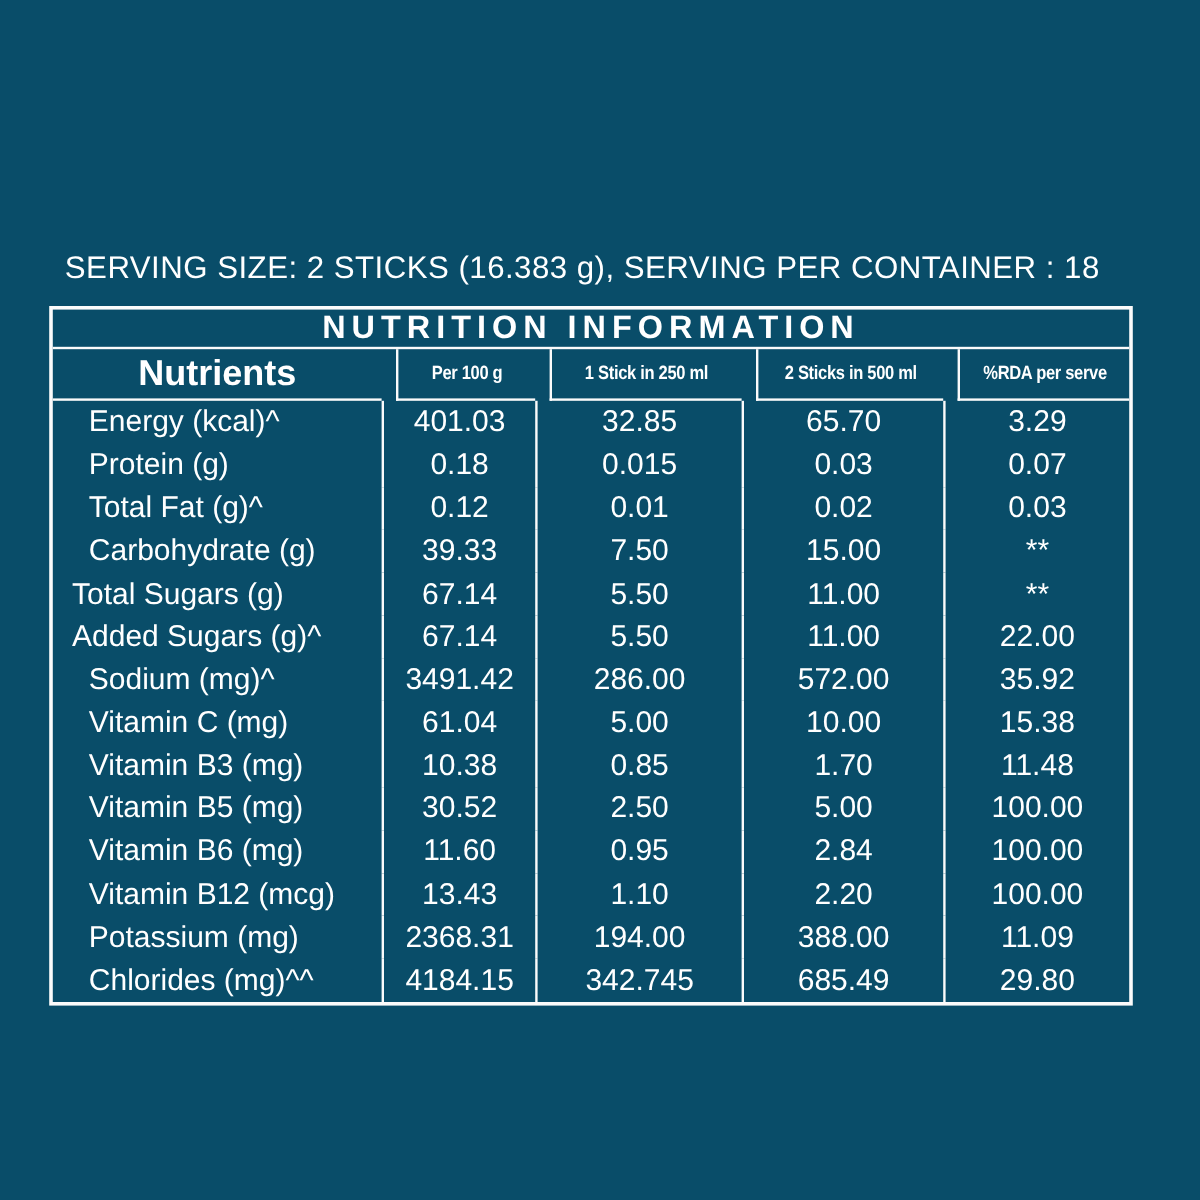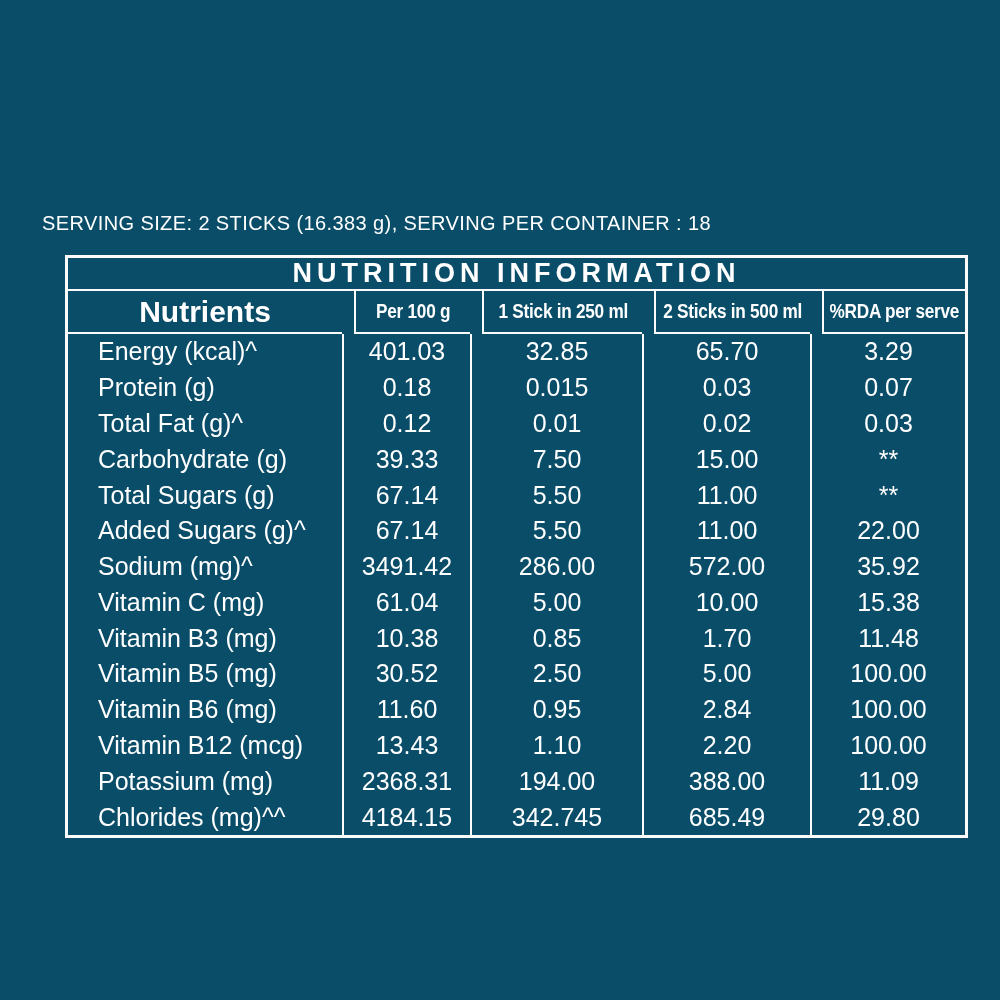--- a/index.html
+++ b/index.html
@@ -7,30 +7,30 @@
     position: relative;
     width: 1000px;
     height: 1000px;
     background: #094d69;
     font-family: "Liberation Sans", sans-serif;
     color: #ffffff;
     overflow: hidden;
   }
   .serving-line {
     position: absolute;
-    left: 42px;
+    left: 54px;
     top: 208px;
-    font-size: 20px;
+    font-size: 26px;
     letter-spacing: 0.4px;
     line-height: 30px;
     white-space: nowrap;
   }
   .nutri-table {
     position: absolute;
-    left: 65px;
+    left: 41px;
     top: 255px;
     width: 903px;
     height: 583px;
     box-sizing: border-box;
     border: 3px solid #fbfbfb;
     display: grid;
     grid-template-columns: 274px 128px 172px 168px 155px;
     grid-template-rows: 33px 43px repeat(14, 1fr);
   }
   .row { display: contents; }
@@ -44,26 +44,26 @@
   }
   .title-cell {
     grid-column: 1 / -1;
     border-bottom: 2px solid #fbfbfb;
     font-weight: 700;
     font-size: 27px;
     letter-spacing: 5px;
   }
   .head { border-bottom: 2px solid #fbfbfb; font-weight: 700; }
   .head-nutrients { font-size: 30px; }
-  .head-sm { font-size: 20px; margin-left: 12px; }
+  .head-sm { font-size: 16px; margin-left: 12px; }
   .head-sm > span, .head-sm { letter-spacing: -0.3px; }
   .squeeze { display: inline-block; transform: scaleX(0.86); transform-origin: center; }
   .bl { border-left: 2px solid #fbfbfb; }
   .name-cell { justify-content: flex-start; padding-left: 30px; }
-  .indent { padding-left: 30px; }
+  .indent { padding-left: 16px; }
 </style>
 </head>
 <body>
 
 <div class="screen">
 
   <div class="serving-line">SERVING SIZE: 2 STICKS (16.383 g), SERVING PER CONTAINER : 18</div>
 
   <div class="nutri-table">
 

